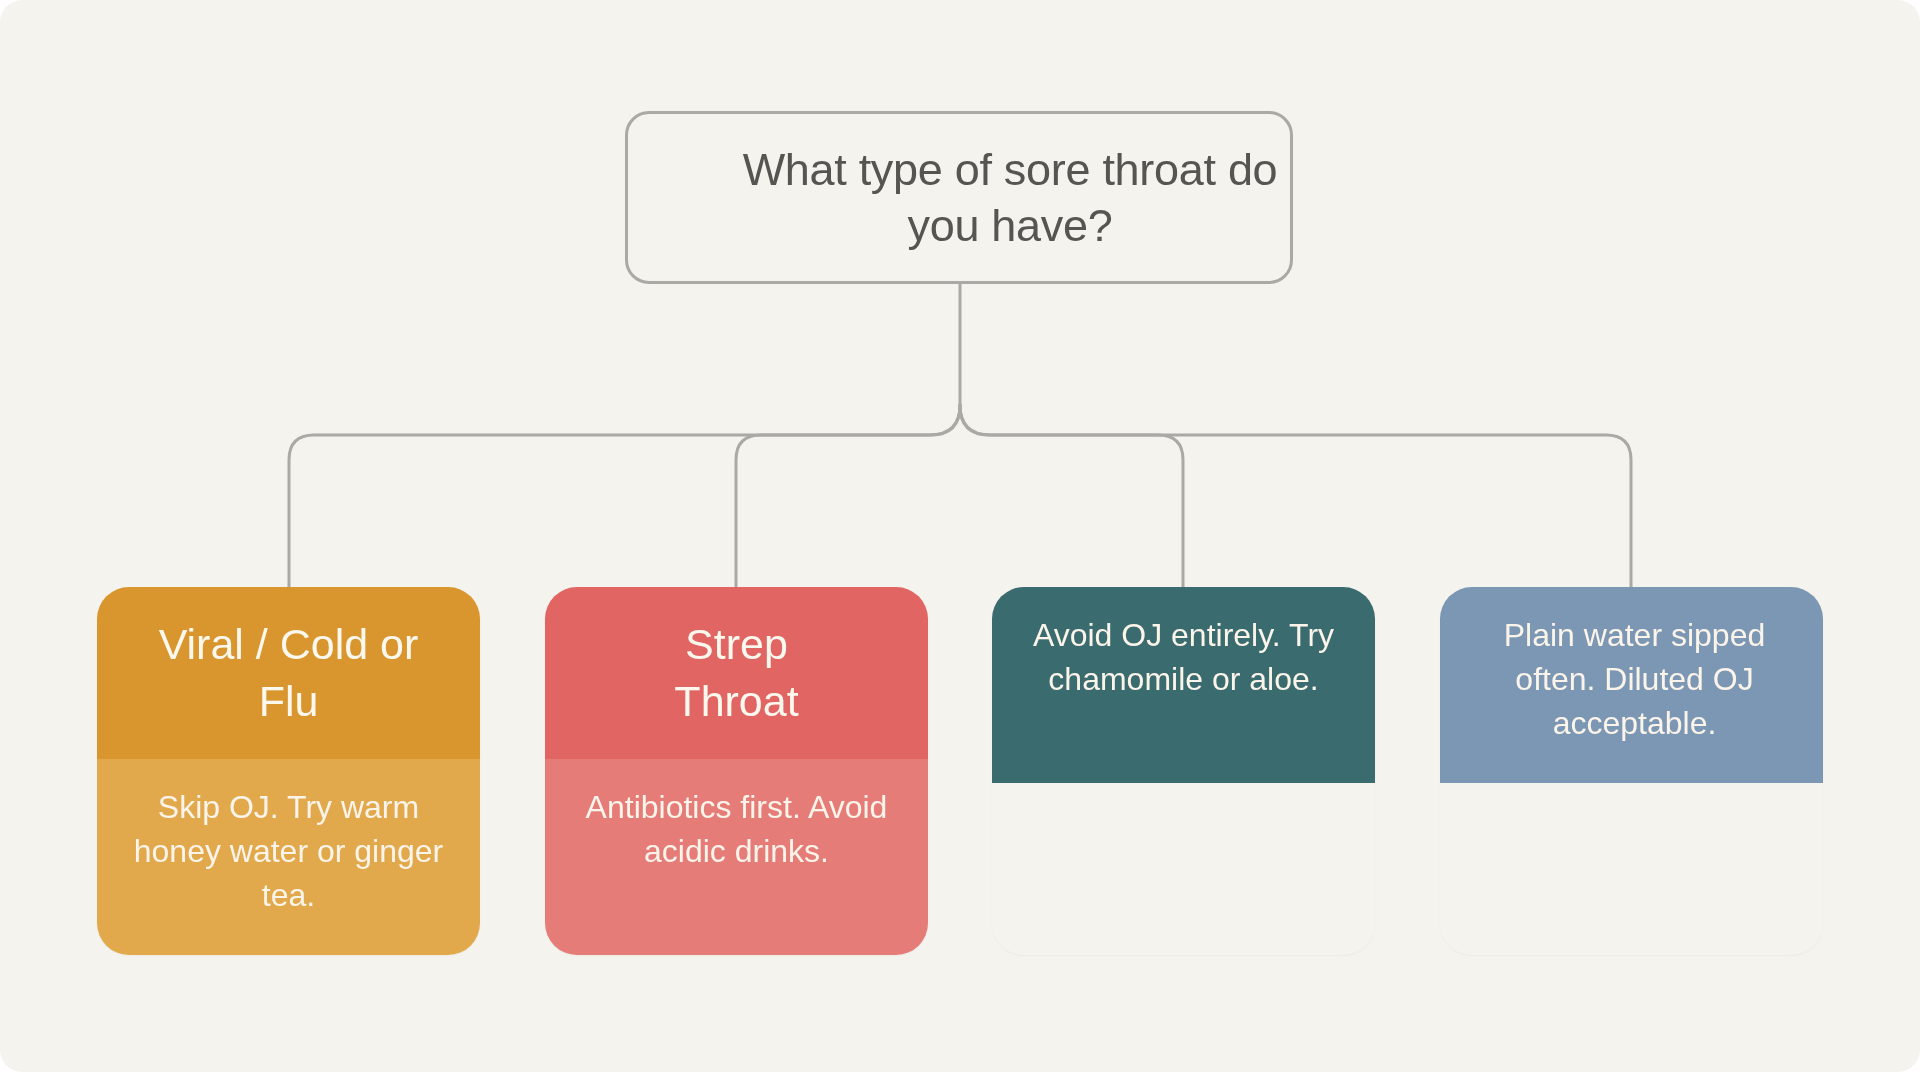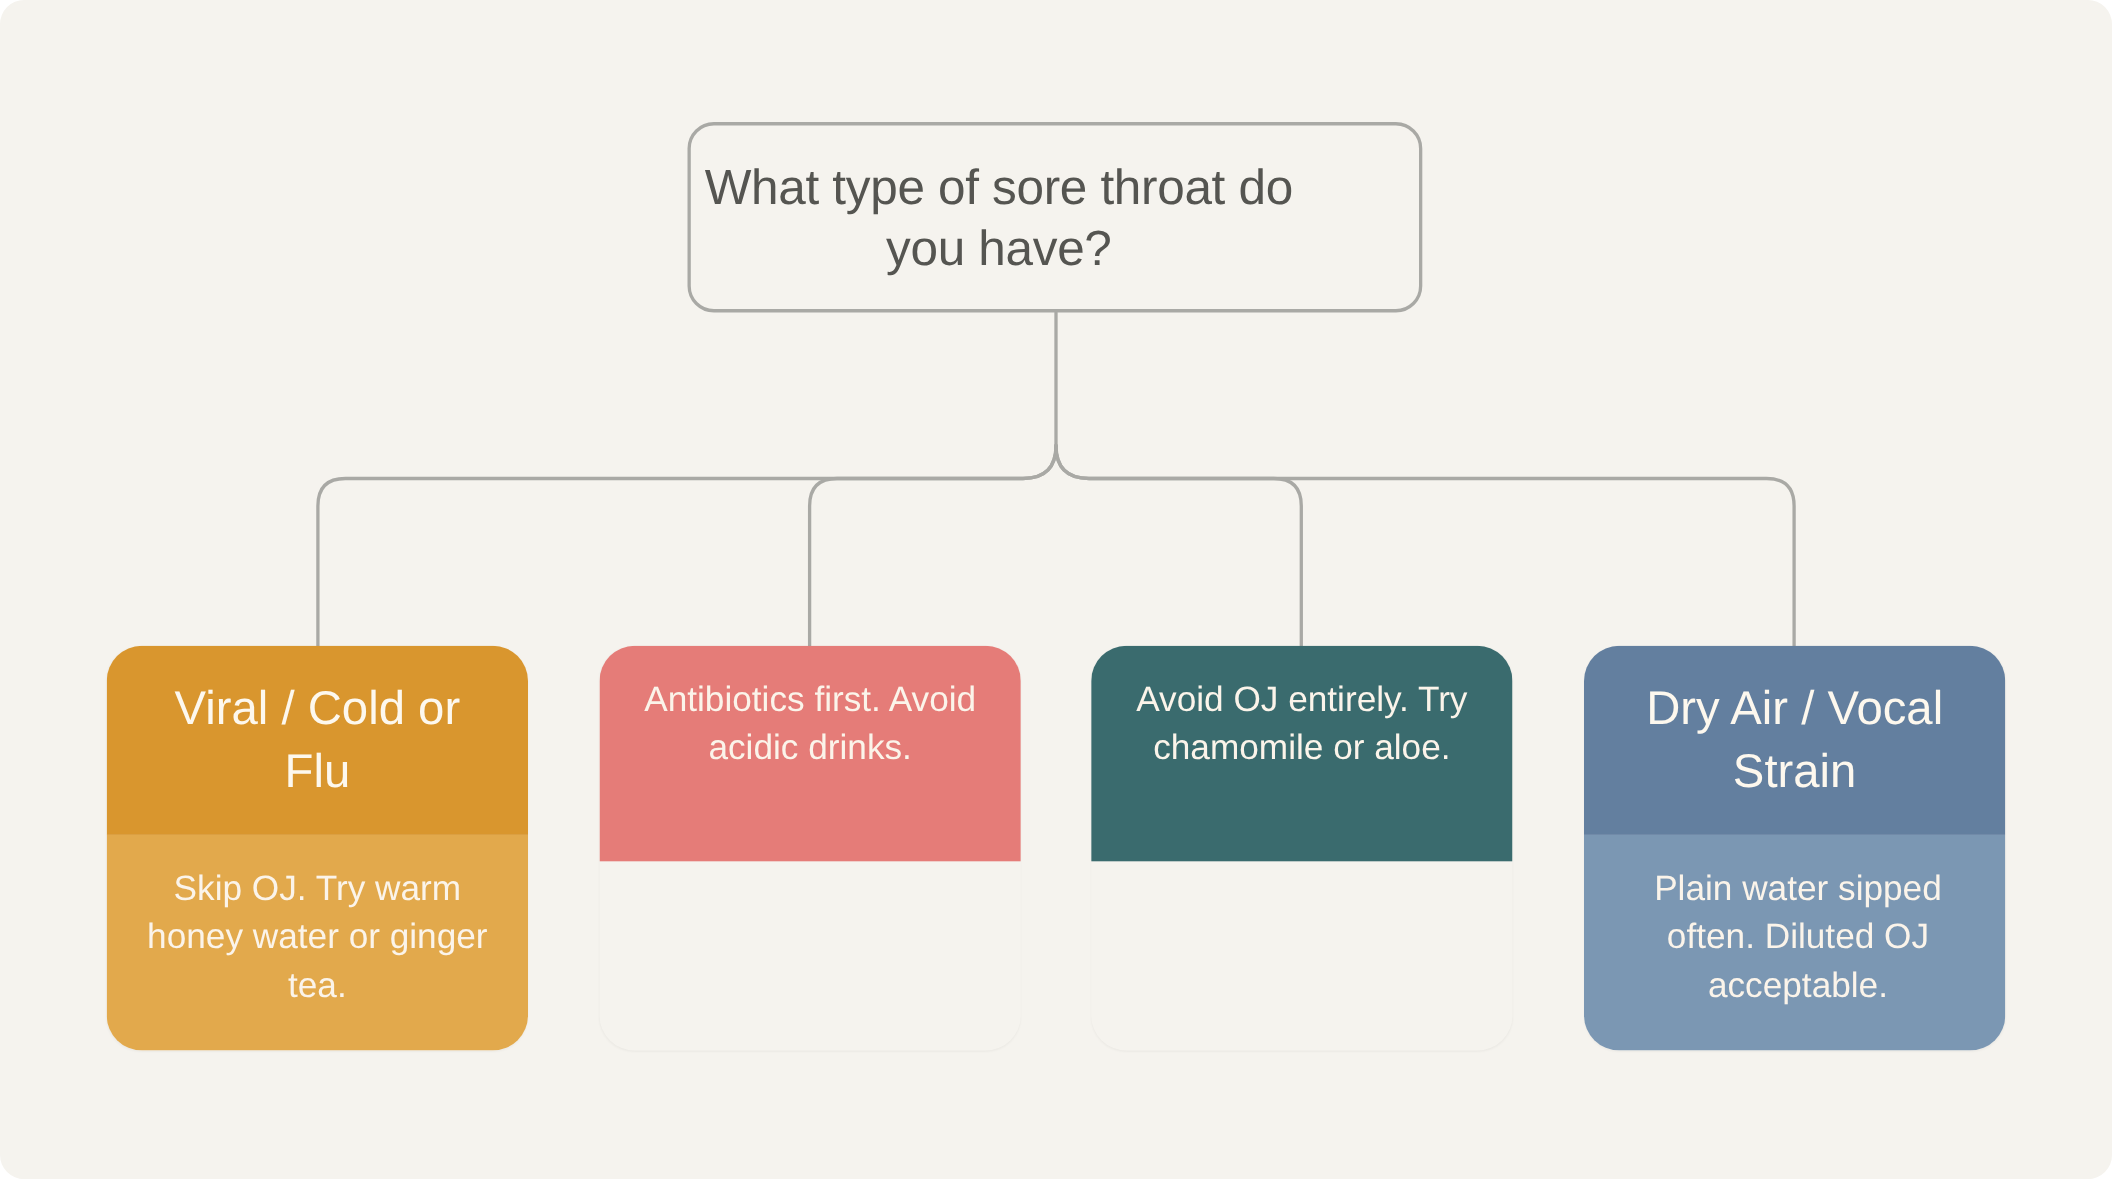--- a/index.html
+++ b/index.html
@@ -9,21 +9,21 @@
     font-family: "Liberation Sans", "DejaVu Sans", sans-serif;
   }
   .canvas {
     position: absolute; left: 0; top: 0; width: 1920px; height: 1072px;
     background: #f5f3ee; border-radius: 22px; overflow: hidden;
   }
   .question-box {
     position: absolute; left: 625px; top: 111px; width: 668px; height: 173px;
     box-sizing: border-box; border: 3px solid #a9a9a5; border-radius: 24px;
     background: #f5f3ee;
-    display: flex; align-items: center; justify-content: flex-start;
+    display: flex; align-items: center; justify-content: flex-end;
     text-align: center; color: #555551;
     font-size: 45px; line-height: 56px; letter-spacing: -0.3px;
   }
   .question-box span { display: block; width: 560px; }
   svg.connectors { position: absolute; left: 0; top: 0; }
   .card {
     position: absolute; top: 587px; width: 383px; height: 368px;
     border-radius: 32px; overflow: hidden;
     box-shadow: 0 1px 2px rgba(0,0,0,0.04);
   }
@@ -60,33 +60,33 @@
   <div class="card" style="left:97px;">
     <div class="card-header" style="background:#d9962e;">
       <span>Viral / Cold or Flu</span>
     </div>
     <div class="card-body" style="background:#e2a94c;">
       <span>Skip OJ. Try warm honey water or ginger tea.</span>
     </div>
   </div>
 
   <div class="card" style="left:545px;">
+    <div class="card-header" style="background:#e06563;">
+      <span style="display:block;width:150px;">Strep Throat</span>
+    </div>
     <div class="card-body" style="background:#e57c78;">
       <span>Antibiotics first. Avoid acidic drinks.</span>
     </div>
   </div>
 
   <div class="card" style="left:992px;">
     <div class="card-body" style="background:#3a6b6e;">
       <span>Avoid OJ entirely. Try chamomile or aloe.</span>
     </div>
   </div>
 
   <div class="card" style="left:1440px;">
-    <div class="card-header" style="background:#637f9f;">
-      <span>Dry Air / Vocal Strain</span>
-    </div>
     <div class="card-body" style="background:#7b97b3;padding-left:40px;">
       <span>Plain water sipped often. Diluted OJ acceptable.</span>
     </div>
   </div>
 
 </div>
 
 </body></html>

